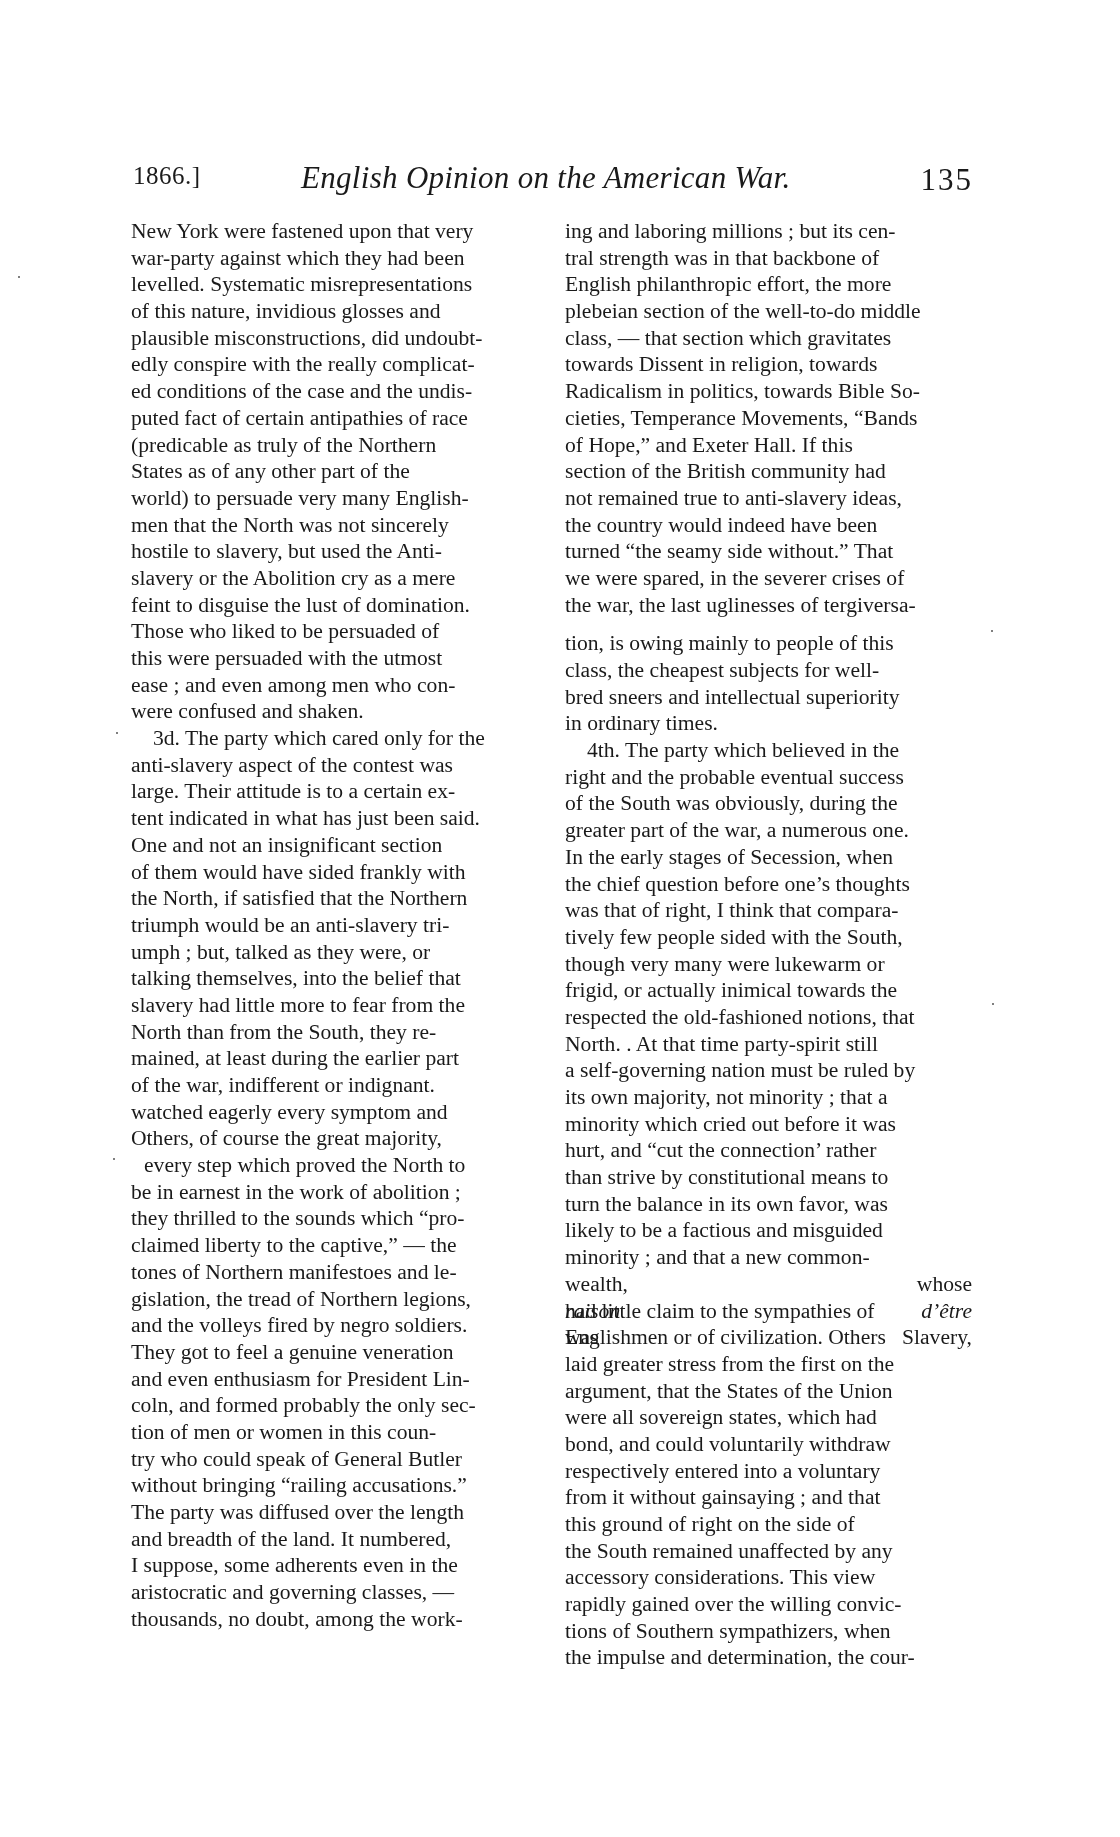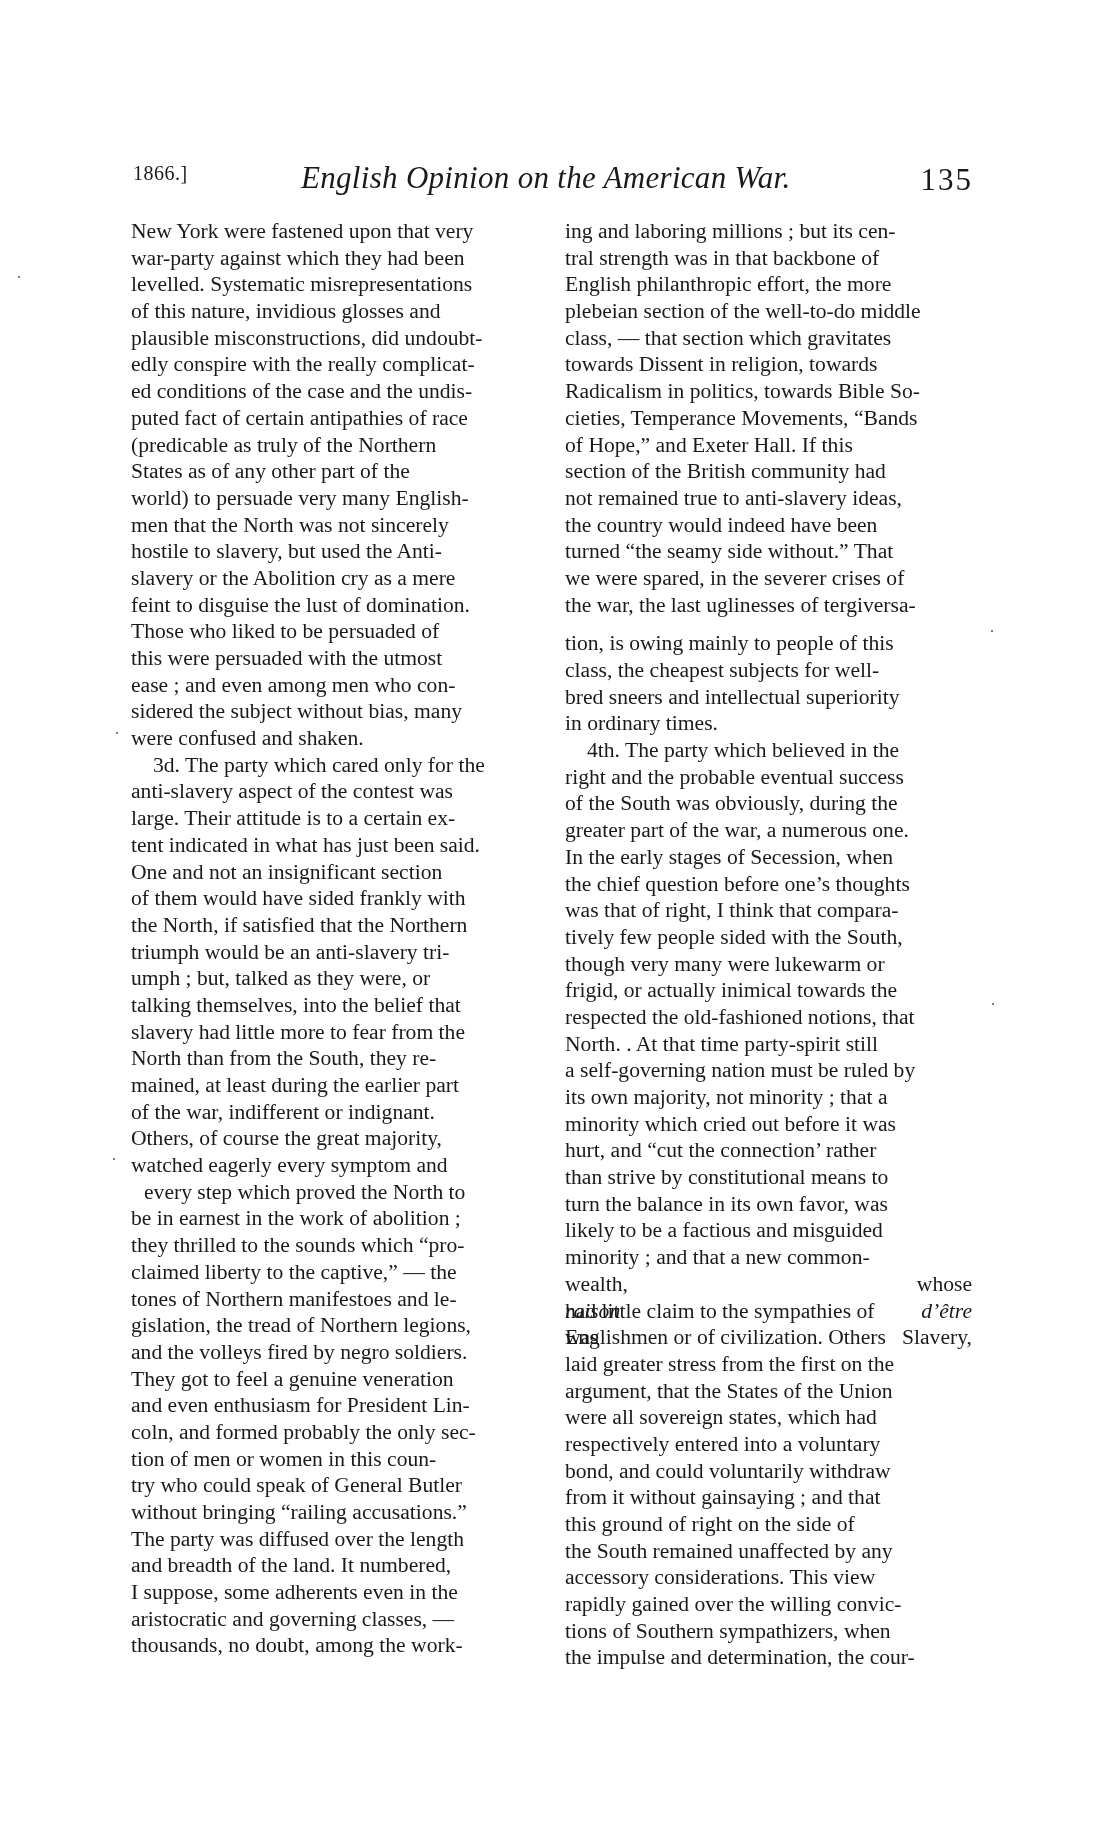--- a/index.html
+++ b/index.html
@@ -1,19 +1,19 @@
 <!DOCTYPE html>
 <html><head>
 <meta charset="utf-8">
 <style>
   html, body { margin: 0; padding: 0; background: #ffffff; }
   body { width: 1120px; height: 1837px; position: relative; overflow: hidden; color: #1a1a1a; font-family: "DejaVu Serif", "Liberation Serif", serif; }
   .page { position: absolute; left: 0; top: 0; width: 1120px; height: 1837px; background: #fff; }
   .running-head { position: absolute; top: 158px; left: 131px; width: 842px; height: 44px; }
-  .rh-year { position: absolute; left: 2px; top: 4px; font-family: "Liberation Serif", serif; font-size: 20px; letter-spacing: 0.5px; }
+  .rh-year { position: absolute; left: 2px; top: 4px; font-family: "Liberation Serif", serif; font-size: 25px; letter-spacing: 0.5px; }
   .rh-title { position: absolute; left: 170px; top: 2px; font-family: "Liberation Serif", serif; font-style: italic; font-size: 31px; letter-spacing: 0.3px; white-space: nowrap; }
   .rh-page { position: absolute; right: 0; top: 4px; font-family: "Liberation Serif", serif; font-size: 31px; letter-spacing: 2px; }
   .col { position: absolute; top: 218px; width: 407px; font-family: "Liberation Serif", serif; font-size: 21.6px; line-height: 26.7px; }
   .col-left { left: 131px; }
   .col-right { left: 565px; }
   .line { display: block; height: 26.7px; white-space: nowrap; overflow: visible; text-align: justify; text-align-last: justify; word-spacing: 0; }
   .line.last { text-align-last: left; }
   .line.indent { padding-left: 22px; }
   .it { font-style: italic; }
   .speck { position: absolute; width: 2px; height: 2px; background: #555; border-radius: 1px; }
@@ -40,38 +40,37 @@
       <span class="line" style="white-space: nowrap; display: flex; justify-content: space-between;">(predicable as truly of the Northern</span>
       <span class="line" style="white-space: nowrap; display: flex; justify-content: space-between;">States as of any other part of the</span>
       <span class="line" style="white-space: nowrap; display: flex; justify-content: space-between;">world) to persuade very many English-</span>
       <span class="line" style="white-space: nowrap; display: flex; justify-content: space-between;">men that the North was not sincerely</span>
       <span class="line" style="white-space: nowrap; display: flex; justify-content: space-between;">hostile to slavery, but used the Anti-</span>
       <span class="line" style="white-space: nowrap; display: flex; justify-content: space-between;">slavery or the Abolition cry as a mere</span>
       <span class="line" style="white-space: nowrap; display: flex; justify-content: space-between;">feint to disguise the lust of domination.</span>
       <span class="line" style="white-space: nowrap; display: flex; justify-content: space-between;">Those who liked to be persuaded of</span>
       <span class="line" style="white-space: nowrap; display: flex; justify-content: space-between;">this were persuaded with the utmost</span>
       <span class="line" style="white-space: nowrap; display: flex; justify-content: space-between;">ease ; and even among men who con-</span>
-      <span class="line" style="white-space: nowrap; display: flex; justify-content: space-between;">sidered the subject without bias, many</span>
       <span class="line last" style="white-space: nowrap;">were confused and shaken.</span>
       <span class="line indent" style="white-space: nowrap; display: flex; justify-content: space-between;">3d.  The party which cared only for the</span>
       <span class="line" style="white-space: nowrap; display: flex; justify-content: space-between;">anti-slavery aspect of the contest was</span>
       <span class="line" style="white-space: nowrap; display: flex; justify-content: space-between;">large.  Their attitude is to a certain ex-</span>
       <span class="line" style="white-space: nowrap; display: flex; justify-content: space-between;">tent indicated in what has just been said.</span>
       <span class="line" style="white-space: nowrap; display: flex; justify-content: space-between;">One and not an insignificant section</span>
       <span class="line" style="white-space: nowrap; display: flex; justify-content: space-between;">of them would have sided frankly with</span>
       <span class="line" style="white-space: nowrap; display: flex; justify-content: space-between;">the North, if satisfied that the Northern</span>
       <span class="line" style="white-space: nowrap; display: flex; justify-content: space-between;">triumph would be an anti-slavery tri-</span>
       <span class="line" style="white-space: nowrap; display: flex; justify-content: space-between;">umph ; but, talked as they were, or</span>
       <span class="line" style="white-space: nowrap; display: flex; justify-content: space-between;">talking themselves, into the belief that</span>
       <span class="line" style="white-space: nowrap; display: flex; justify-content: space-between;">slavery had little more to fear from the</span>
       <span class="line" style="white-space: nowrap; display: flex; justify-content: space-between;">North than from the South, they re-</span>
       <span class="line" style="white-space: nowrap; display: flex; justify-content: space-between;">mained, at least during the earlier part</span>
       <span class="line" style="white-space: nowrap; display: flex; justify-content: space-between;">of the war, indifferent or indignant.</span>
+      <span class="line" style="white-space: nowrap; display: flex; justify-content: space-between;">watched eagerly every symptom and</span>
       <span class="line" style="white-space: nowrap; display: flex; justify-content: space-between;">Others, of course the great majority,</span>
-      <span class="line" style="white-space: nowrap; display: flex; justify-content: space-between;">watched eagerly every symptom and</span>
       <span class="line" style="white-space: nowrap; display: flex; justify-content: space-between; margin-left: 13px;">every step which proved the North to</span>
       <span class="line" style="white-space: nowrap; display: flex; justify-content: space-between;">be in earnest in the work of abolition ;</span>
       <span class="line" style="white-space: nowrap; display: flex; justify-content: space-between;">they thrilled to the sounds which “pro-</span>
       <span class="line" style="white-space: nowrap; display: flex; justify-content: space-between;">claimed liberty to the captive,” — the</span>
       <span class="line" style="white-space: nowrap; display: flex; justify-content: space-between;">tones of Northern manifestoes and le-</span>
       <span class="line" style="white-space: nowrap; display: flex; justify-content: space-between;">gislation, the tread of Northern legions,</span>
       <span class="line" style="white-space: nowrap; display: flex; justify-content: space-between;">and the volleys fired by negro soldiers.</span>
       <span class="line" style="white-space: nowrap; display: flex; justify-content: space-between;">They got to feel a genuine veneration</span>
       <span class="line" style="white-space: nowrap; display: flex; justify-content: space-between;">and even enthusiasm for President Lin-</span>
       <span class="line" style="white-space: nowrap; display: flex; justify-content: space-between;">coln, and formed probably the only sec-</span>
@@ -127,22 +126,22 @@
       <span class="line" style="white-space: nowrap; display: flex; justify-content: space-between; flex-direction: column;">
         <span>wealth, whose </span>
         <span class="it">raison d’être</span>
         <span> was Slavery,</span>
       </span>
       <span class="line" style="white-space: nowrap; display: flex; justify-content: space-between;">had little claim to the sympathies of</span>
       <span class="line" style="white-space: nowrap; display: flex; justify-content: space-between;">Englishmen or of civilization.  Others</span>
       <span class="line" style="white-space: nowrap; display: flex; justify-content: space-between;">laid greater stress from the first on the</span>
       <span class="line" style="white-space: nowrap; display: flex; justify-content: space-between;">argument, that the States of the Union</span>
       <span class="line" style="white-space: nowrap; display: flex; justify-content: space-between;">were all sovereign states, which had</span>
+      <span class="line" style="white-space: nowrap; display: flex; justify-content: space-between;">bond, and could voluntarily withdraw</span>
       <span class="line" style="white-space: nowrap; display: flex; justify-content: space-between;">respectively entered into a voluntary</span>
-      <span class="line" style="white-space: nowrap; display: flex; justify-content: space-between;">bond, and could voluntarily withdraw</span>
       <span class="line" style="white-space: nowrap; display: flex; justify-content: space-between;">from it without gainsaying ; and that</span>
       <span class="line" style="white-space: nowrap; display: flex; justify-content: space-between;">this ground of right on the side of</span>
       <span class="line" style="white-space: nowrap; display: flex; justify-content: space-between;">the South remained unaffected by any</span>
       <span class="line" style="white-space: nowrap; display: flex; justify-content: space-between;">accessory considerations.  This view</span>
       <span class="line" style="white-space: nowrap; display: flex; justify-content: space-between;">rapidly gained over the willing convic-</span>
       <span class="line" style="white-space: nowrap; display: flex; justify-content: space-between;">tions of Southern sympathizers, when</span>
       <span class="line" style="white-space: nowrap; display: flex; justify-content: space-between;">the impulse and determination, the cour-</span>
     </div>
 
   <span class="speck" style="left:18px;top:276px;"></span>

